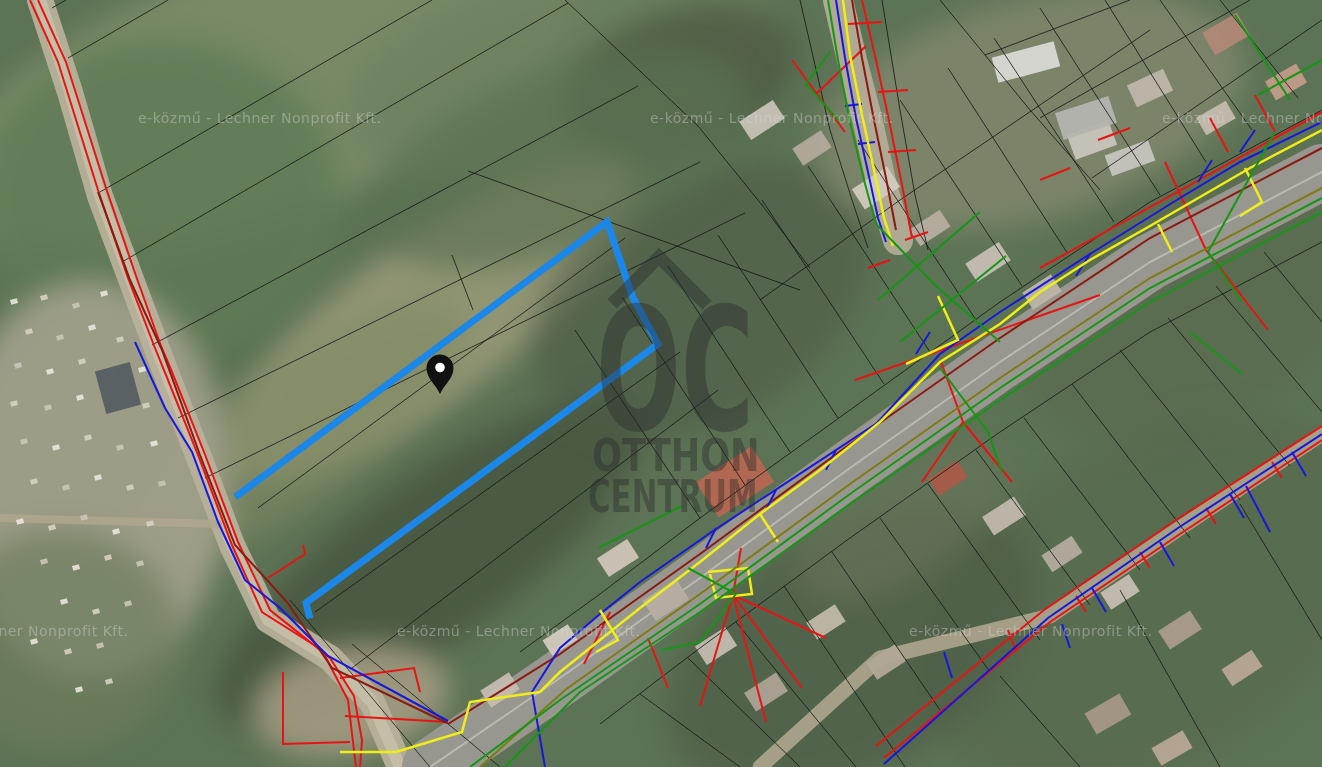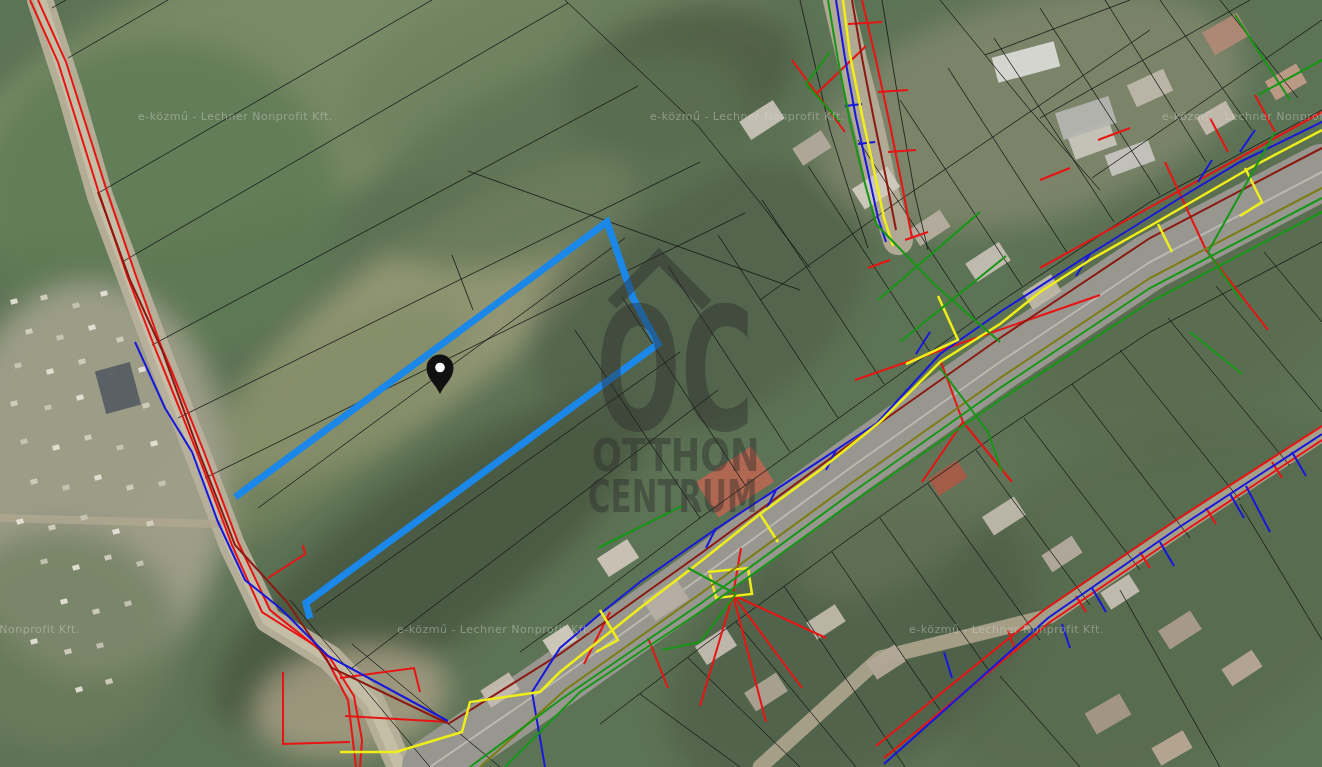--- a/index.html
+++ b/index.html
@@ -1,19 +1,19 @@
 <!DOCTYPE html>
 <html><head>
 <meta charset="utf-8">
 <style>
   html,body{margin:0;padding:0;background:#2a3328;}
   #viewport{position:relative;width:1322px;height:767px;overflow:hidden;background:#5d7355;}
   #map{position:absolute;left:0;top:0;}
   .wm{position:absolute;font-family:"DejaVu Sans","Liberation Sans",sans-serif;
-      font-size:11px;color:rgba(215,215,215,0.42);white-space:nowrap;
+      font-size:14px;color:rgba(215,215,215,0.42);white-space:nowrap;
       letter-spacing:0.5px;pointer-events:none;}
   .brand-text{font-family:"DejaVu Sans","Liberation Sans",sans-serif;font-weight:bold;}
 </style>
 </head>
 <body>
 
 <div id="viewport">
   <svg id="map" width="1322" height="767" viewBox="0 0 1322 767">
     <defs>
       <filter id="soft" x="-60%" y="-60%" width="220%" height="220%">

